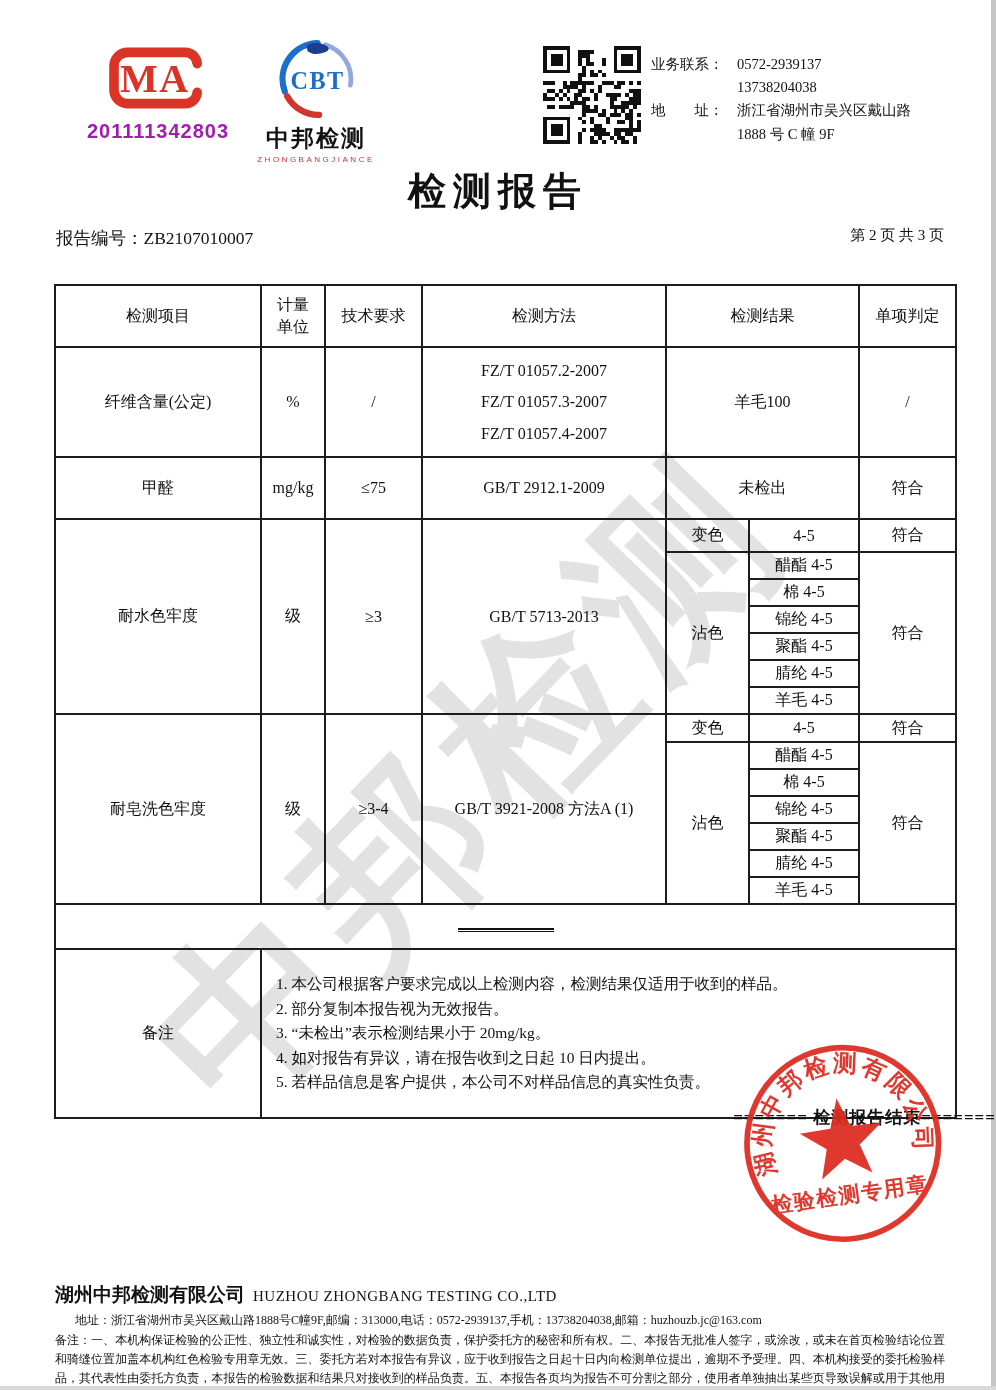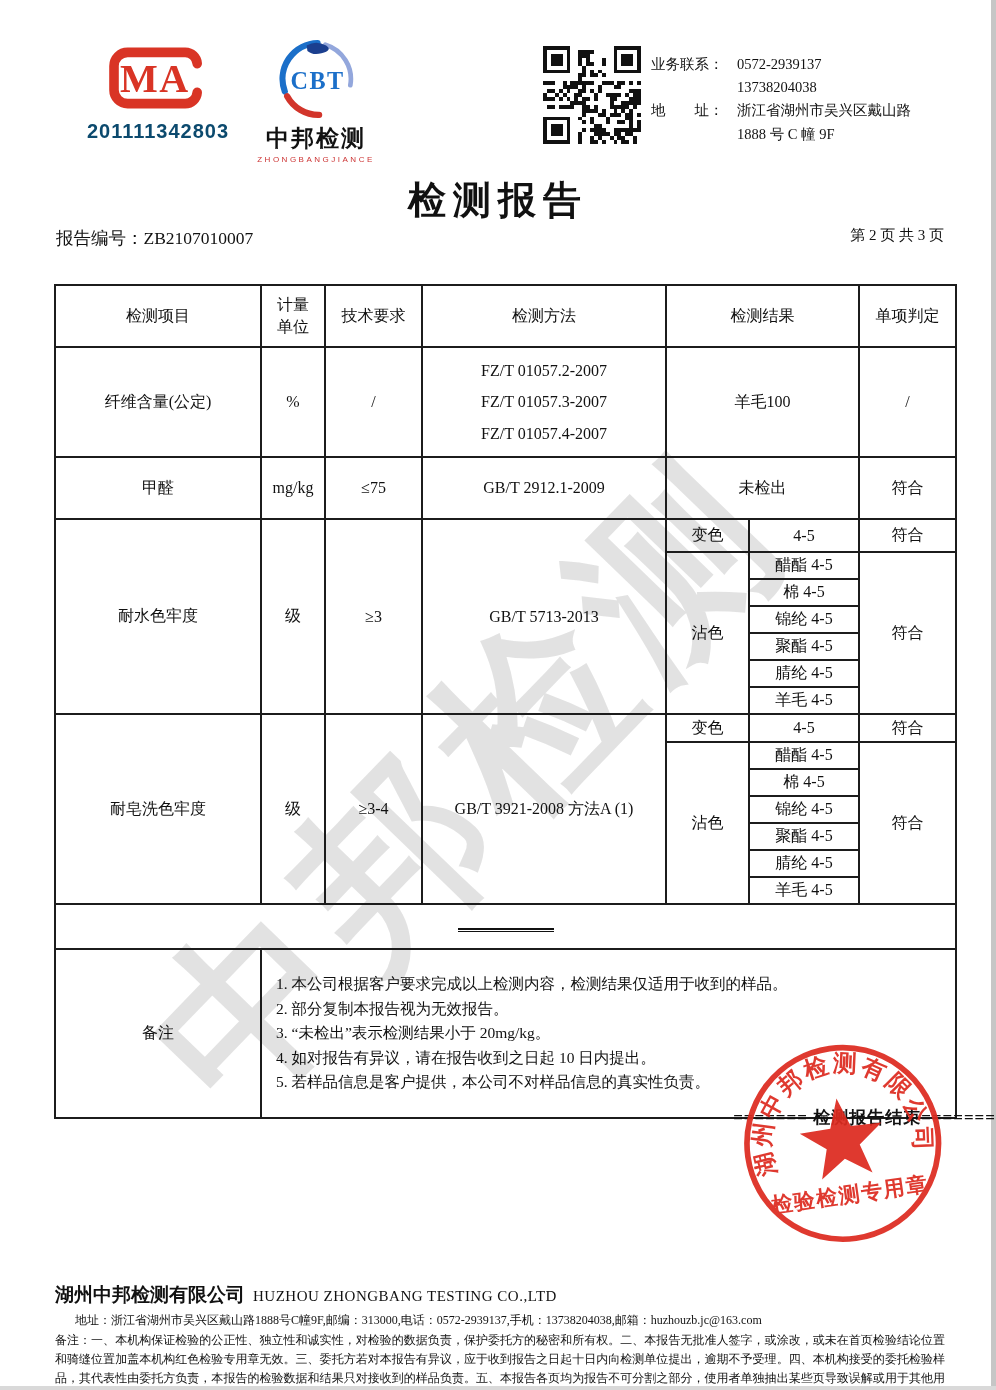--- a/index.html
+++ b/index.html
@@ -13,31 +13,31 @@
 
   
   .watermark{
     position:absolute;left:60px;top:660px;width:820px;text-align:center;
     font-size:185px;font-weight:bold;letter-spacing:18px;color:#bcbcbc;opacity:.42;
     transform:rotate(-46deg);z-index:0;pointer-events:none;white-space:nowrap;
   }
 
   
   .cma{position:absolute;left:80px;top:38px;width:156px;text-align:center;z-index:2;}
-  .cma-num{color:#0c4a6e;font-weight:bold;font-size:20px;letter-spacing:1px;margin-top:-2px;font-family:"Liberation Sans",sans-serif;}
+  .cma-num{color:#a21caf;font-weight:bold;font-size:20px;letter-spacing:1px;margin-top:-2px;font-family:"Liberation Sans",sans-serif;}
   .cbt{position:absolute;left:256px;top:40px;width:120px;text-align:center;z-index:2;}
   .cbt-cn{font-size:23px;font-weight:bold;letter-spacing:2px;color:#111;margin-top:1px;}
   .cbt-en{font-size:8px;color:#c33;letter-spacing:2.5px;font-family:"Liberation Sans",sans-serif;margin-top:1px;}
   .qr{position:absolute;left:543px;top:46px;width:98px;height:98px;z-index:2;}
   .contact{position:absolute;left:651px;top:53px;z-index:2;font-size:14.5px;line-height:1.6;}
   .crow{display:flex;}
   .clabel{display:inline-block;width:86px;}
 
   .title{position:absolute;left:0;top:166px;width:100%;text-align:center;
-    font-size:38px;font-weight:bold;letter-spacing:7px;z-index:2;margin-top:9px;}
+    font-size:38px;font-weight:bold;letter-spacing:7px;z-index:2;}
   .report-line{position:absolute;left:56px;top:226px;width:888px;display:flex;
     justify-content:space-between;align-items:flex-start;z-index:2;}
   .report-no{font-size:17.5px;}
   .page-info{font-size:15px;}
 
   
   table.report{position:absolute;left:54px;top:284px;width:901px;border-collapse:collapse;
     z-index:1;table-layout:fixed;background:transparent;}
   table.report td{border:2px solid #1c1c1c;text-align:center;vertical-align:middle;
     font-size:16px;padding:2px 4px;background:transparent;}

